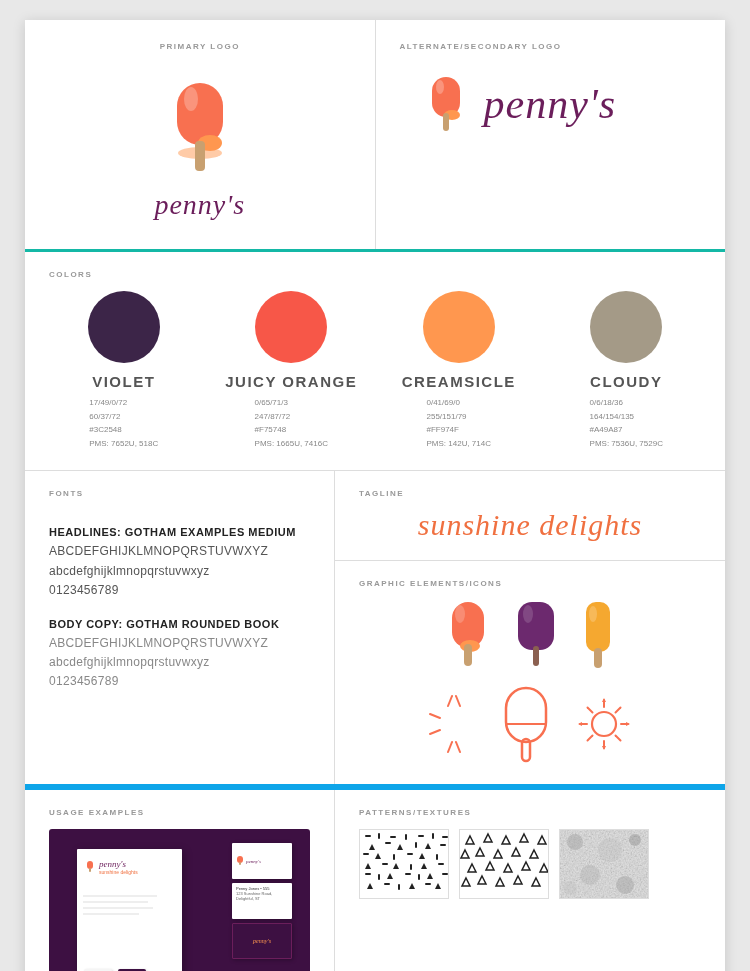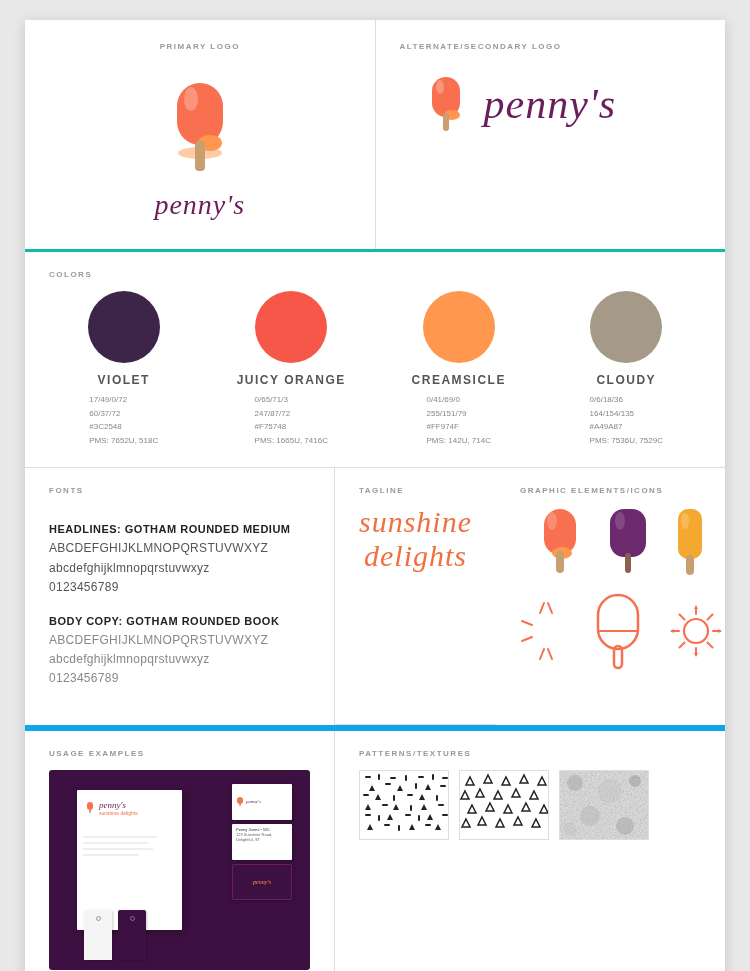--- a/index.html
+++ b/index.html
@@ -102,21 +102,21 @@
       align-items: center;
       flex: 1;
     }
     .color-circle {
       width: 72px;
       height: 72px;
       border-radius: 50%;
       margin-bottom: 10px;
     }
     .color-name {
-      font-size: 12px;
+      font-size: 15px;
       letter-spacing: 1.5px;
       text-transform: uppercase;
       color: #555;
       font-weight: 700;
       margin-bottom: 6px;
       text-align: center;
     }
     .color-info {
       font-size: 8px;
       color: #888;
@@ -131,21 +131,21 @@
     }
     .fonts-col {
       width: 310px;
       padding: 18px 24px 22px;
       border-right: 1px solid #ddd;
       flex-shrink: 0;
     }
     .tagline-graphics-col {
       flex: 1;
       display: flex;
-      flex-direction: row;
+      flex-direction: column;
     }
     .tagline-section {
       padding: 18px 24px 18px;
       border-bottom: 1px solid #ddd;
     }
     .tagline-text {
       font-size: 30px;
       color: #F07040;
       font-family: Georgia, serif;
       font-style: italic;
@@ -385,21 +385,21 @@
       </div>
 
     </div>
   </div>
 
   <div class="bottom-section">
 
     <div class="fonts-col">
       <div class="section-label">FONTS</div>
       <br>
-      <div class="font-headline">HEADLINES: GOTHAM ROUNDED MEDIUM</div>
+      <div class="font-headline">HEADLINES: GOTHAM EXAMPLES MEDIUM</div>
       <div class="font-sample">
         <span>ABCDEFGHIJKLMNOPQRSTUVWXYZ</span><br>
         <span>abcdefghijklmnopqrstuvwxyz</span><br>
         <span>0123456789</span>
       </div>
       <div class="font-headline">BODY COPY: GOTHAM ROUNDED BOOK</div>
       <div class="font-sample-light">
         <span>ABCDEFGHIJKLMNOPQRSTUVWXYZ</span><br>
         <span>abcdefghijklmnopqrstuvwxyz</span><br>
         <span>0123456789</span>

